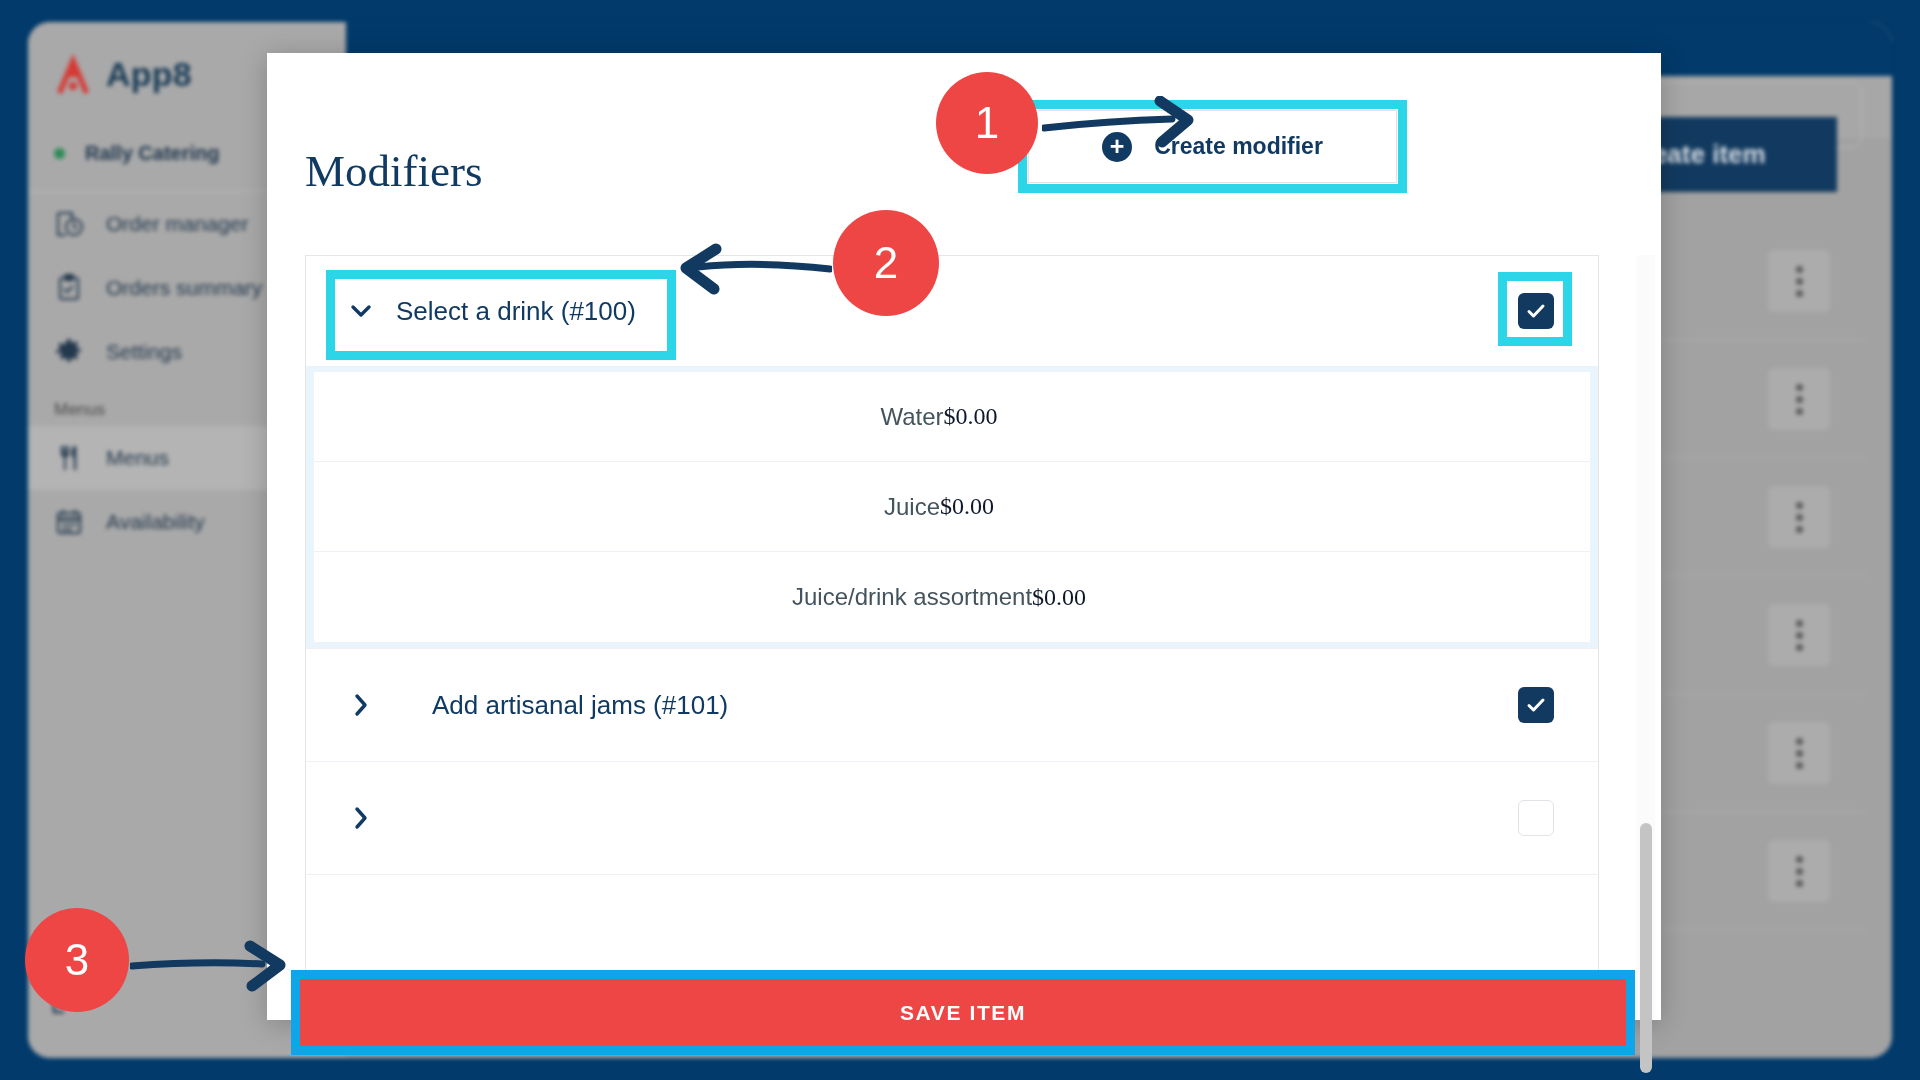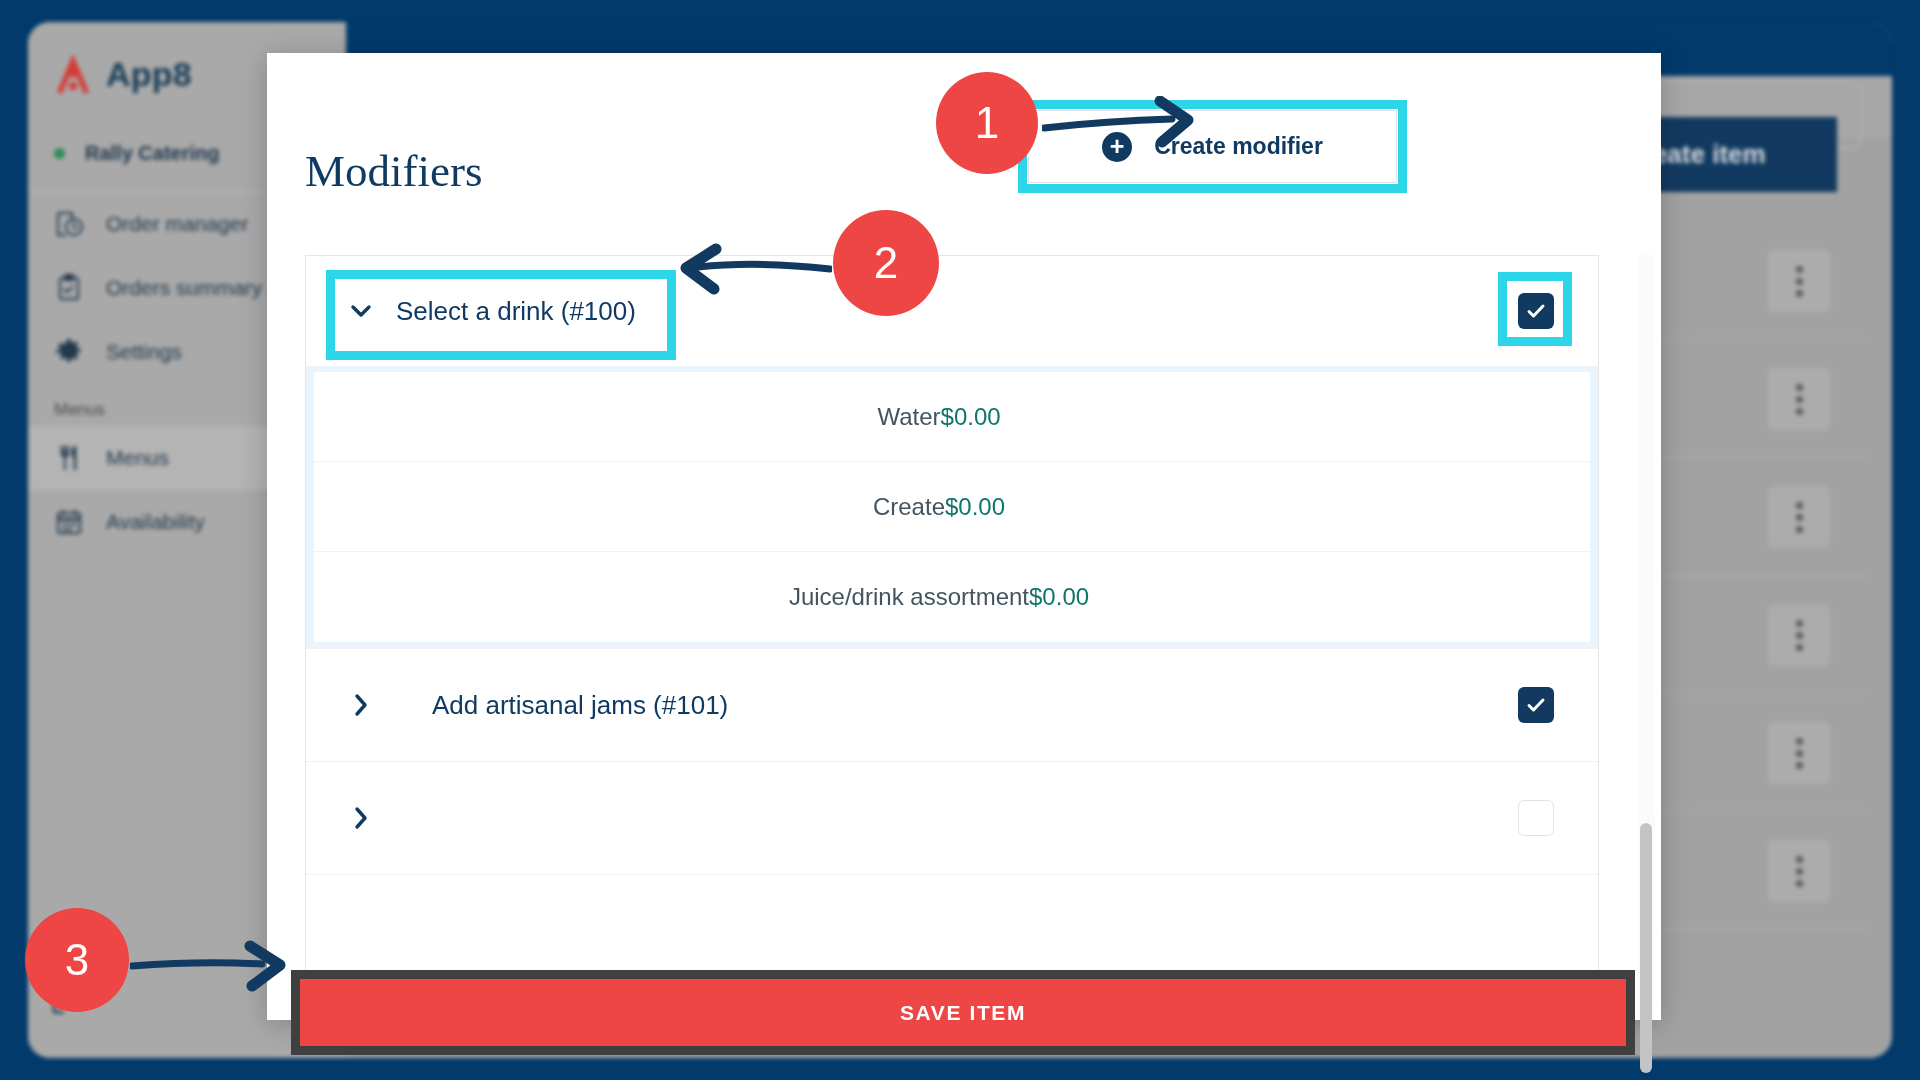--- a/index.html
+++ b/index.html
@@ -197,21 +197,21 @@
   }
   .option-row {
     background: #fff;
     height: 90px;
     display: flex; align-items: center; justify-content: center;
     padding: 0 60px 0 34px;
     border-bottom: 1px solid #eef2f6;
     font-size: 24px; color: #44545f;
   }
   .option-row:last-child { border-bottom: none; }
-  .option-price { color: #0f766e; }
+  .option-price { color: #0f172a; font-family: Liberation Serif, serif; }
 
   .mod-row {
     height: 113px;
     display: flex; align-items: center;
     padding-left: 40px;
     border-top: 1px solid #eef2f6;
     position: relative;
     background: #fff;
   }
   .mod-row .chev { width: 34px; margin-right: 16px; display:flex; align-items:center; }
@@ -227,21 +227,21 @@
   #scroll-thumb {
     position: absolute; left: 3px; top: 568px;
     width: 12px; height: 250px;
     background: #c4c4c4; border-radius: 7px;
   }
 
   
   #save-wrap {
     position: absolute; left: 24px; top: 917px;
     width: 1344px; height: 85px;
-    border: 9px solid #404040;
+    border: 9px solid #0ea5e9;
     z-index: 25;
   }
   #save-btn {
     width: 100%; height: 100%;
     background: #EE4545;
     color: #ffffff;
     font-size: 21px; font-weight: 700; letter-spacing: 1.6px;
     display: flex; align-items: center; justify-content: center;
     cursor: pointer;
     border: none;
@@ -449,21 +449,21 @@
         <div class="hl-2"></div>
         <div class="hl-cb"></div>
       </div>
 
       <div class="options-wrap">
         <div class="option-row">
           <span>Water</span>
           <span class="option-price">$0.00</span>
         </div>
         <div class="option-row">
-          <span>Create</span>
+          <span>Juice</span>
           <span class="option-price">$0.00</span>
         </div>
         <div class="option-row">
           <span>Juice/drink assortment</span>
           <span class="option-price">$0.00</span>
         </div>
       </div>
 
       <div class="mod-row">
         <span class="chev">

